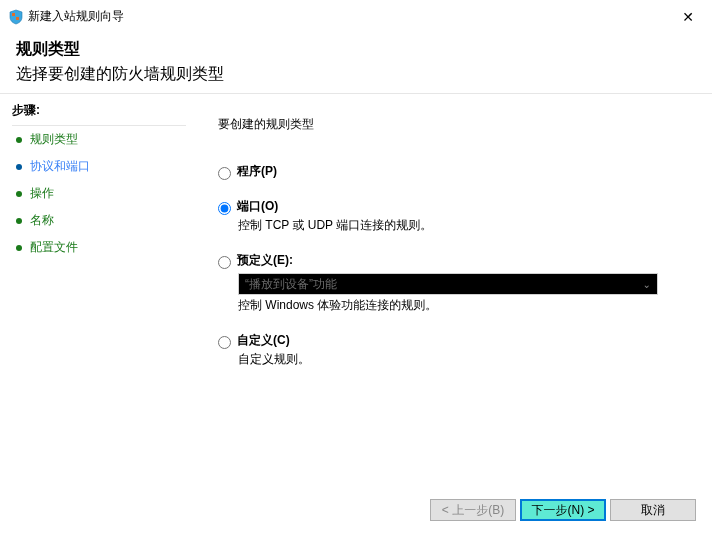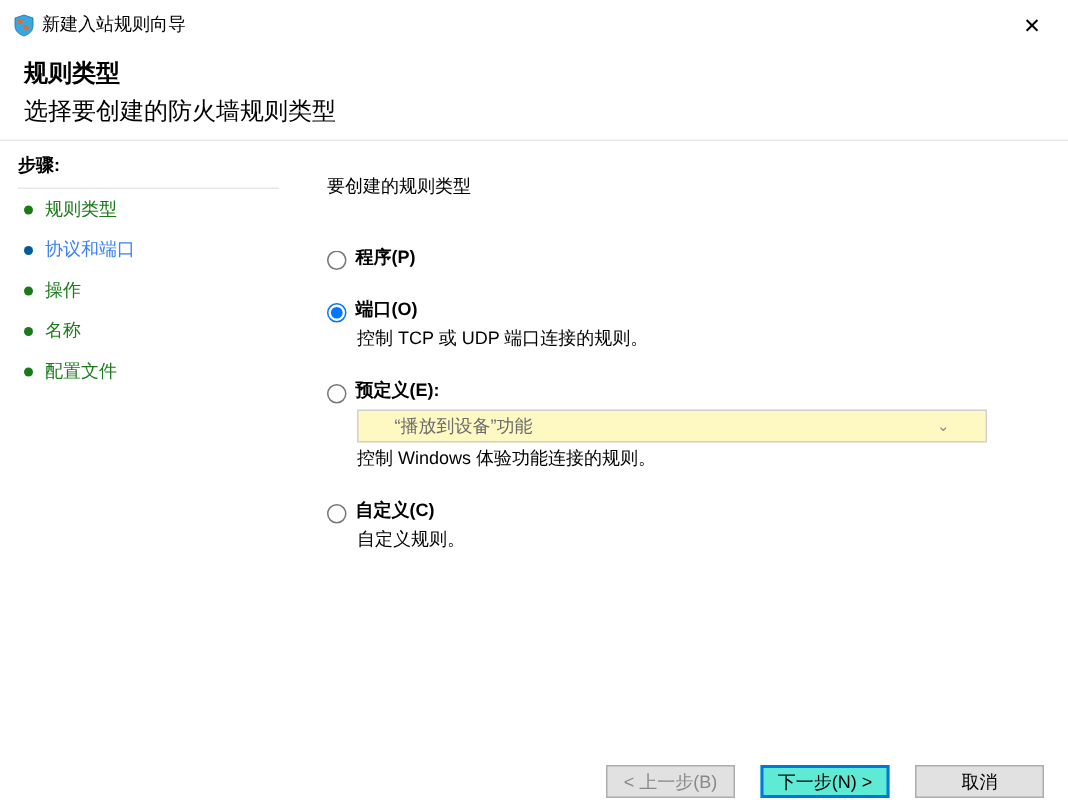--- a/index.html
+++ b/index.html
@@ -88,36 +88,36 @@
     .opt-desc, .opt-extra {
       margin-left: 20px;
       margin-top: 2px;
       font-size: 12px;
     }
     .predef-select {
       display: flex; align-items: center;
       margin: 4px 0 2px 20px;
       height: 22px;
       width: 420px;
-      background: #fef9c3;
+      background: #000000;
       border: 1px solid #d0d0d0;
       color: #6b6b6b;
-      padding: 0 24px;
+      padding: 0 6px;
       justify-content: space-between;
       cursor: default;
     }
     .predef-select .caret {
       font-size: 10px; color: #888;
     }
     .footer {
       position: absolute;
       right: 16px;
-      bottom: 1px;
-      display: flex;
-      gap: 17px;
+      bottom: 12px;
+      display: flex;
+      gap: 4px;
     }
     .footer button {
       min-width: 86px;
       height: 22px;
       font-family: inherit;
       font-size: 12px;
       background: #e1e1e1;
       border: 1px solid #adadad;
       cursor: pointer;
     }

